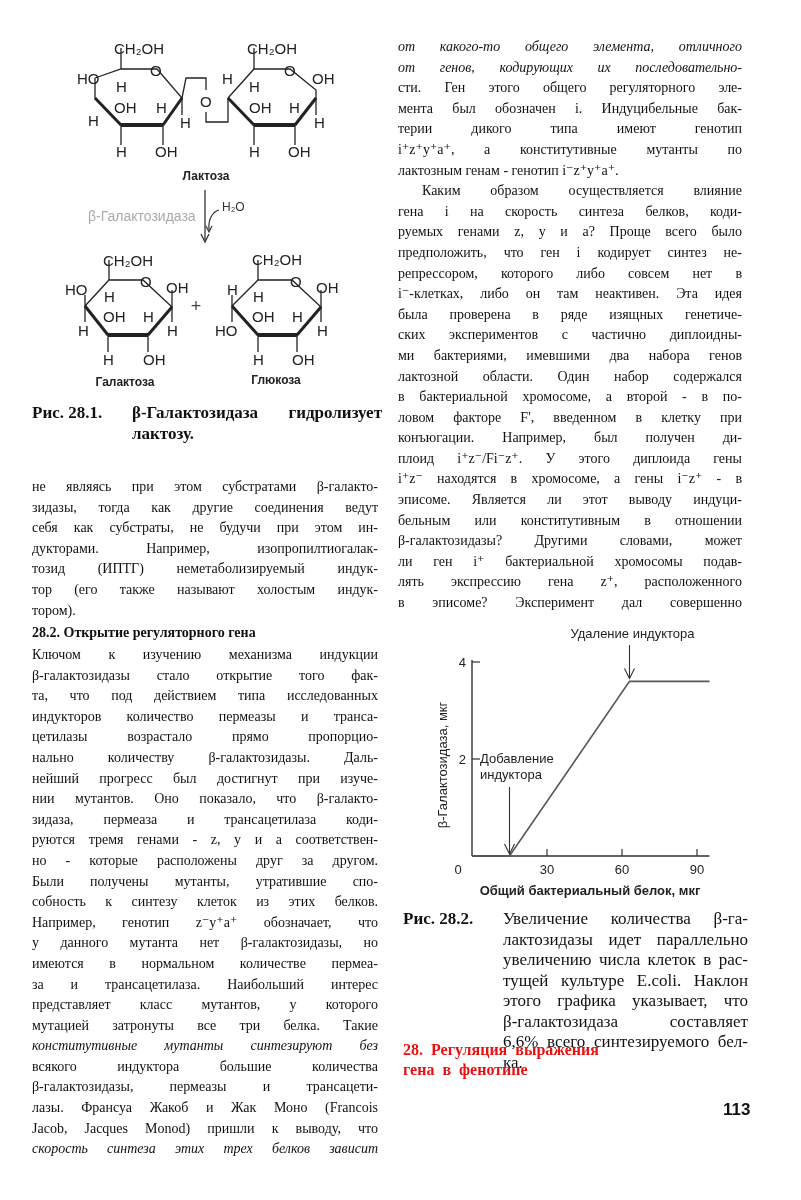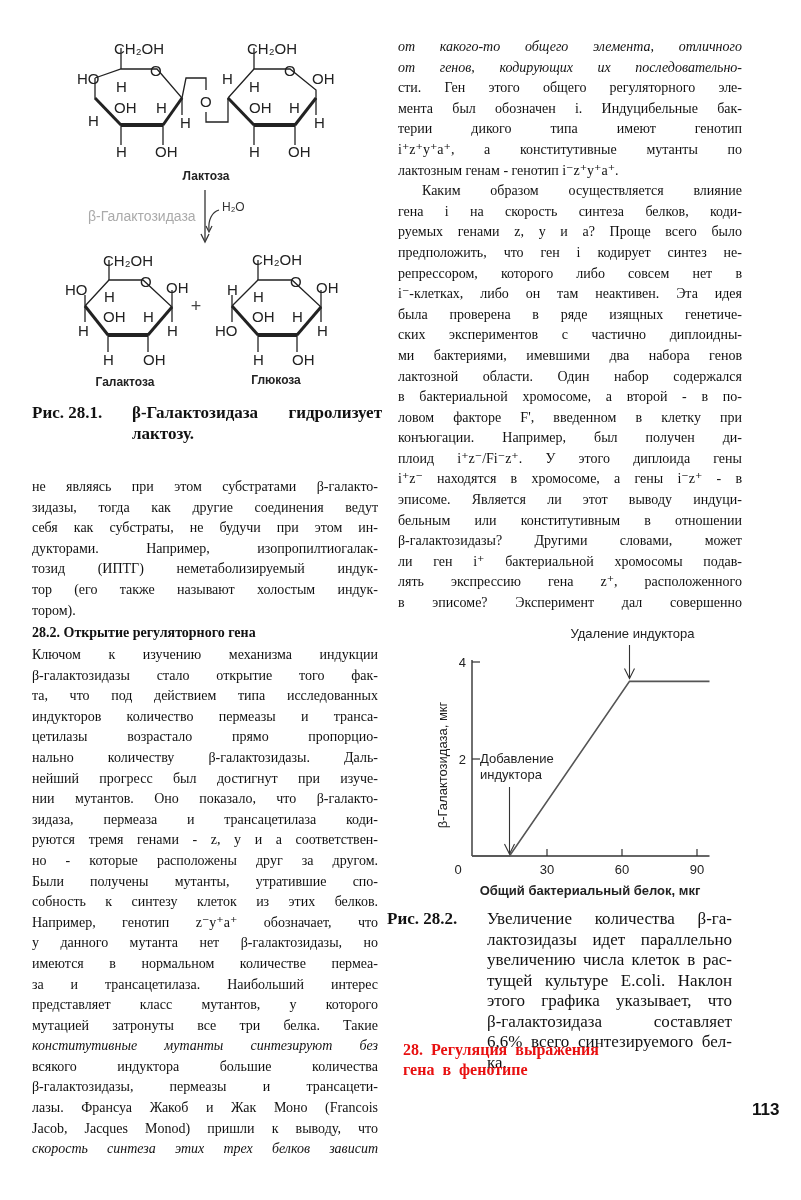--- a/index.html
+++ b/index.html
@@ -243,31 +243,31 @@
       <line x1="89.5" y1="172" x2="89.5" y2="239" stroke="#333" stroke-width="1.1"></line>
       <polyline points="84.5,229 89.5,239 94.5,229" fill="none" stroke="#333" stroke-width="1.1"></polyline>
       <text x="212.5" y="23" text-anchor="middle" font-size="13" fill="#222">Удаление индуктора</text>
       <line x1="209.5" y1="30" x2="209.5" y2="63.400000000000006" stroke="#333" stroke-width="1.1"></line>
       <polyline points="204.5,53.400000000000006 209.5,63.400000000000006 214.5,53.400000000000006" fill="none" stroke="#333" stroke-width="1.1"></polyline>
     </g>
   <text id="chart-xlabel" x="170" y="280" text-anchor="middle" font-size="13" font-weight="bold" fill="#222">Общий бактериальный белок, мкг</text>
   <text id="chart-ylabel" x="0" y="0" text-anchor="middle" font-size="13" fill="#222" transform="translate(27,150) rotate(-90)">β-Галактозидаза, мкг</text>
 </svg>
 
-<div class="caption" style="left:387px;top:909px;width:345px;height:170px;">
+<div class="caption" style="left:403px;top:909px;width:345px;height:170px;">
   <span class="lbl">Рис. 28.2.</span>
   <span class="txt" style="left:100px;width:245px;">
     <span style="display:block;text-align:justify;text-align-last:justify;white-space:nowrap;">Увеличение количества β-га-</span>
     <span style="display:block;text-align:justify;text-align-last:justify;white-space:nowrap;">лактозидазы идет параллельно</span>
     <span style="display:block;text-align:justify;text-align-last:justify;white-space:nowrap;">увеличению числа клеток в рас-</span>
     <span id="cap-ecoli" style="display:block;text-align:justify;text-align-last:justify;white-space:nowrap;">тущей культуре E.coli. Наклон</span>
     <span style="display:block;text-align:justify;text-align-last:justify;white-space:nowrap;">этого графика указывает, что</span>
     <span style="display:block;text-align:justify;text-align-last:justify;white-space:nowrap;">β-галактозидаза составляет</span>
     <span style="display:block;text-align:justify;text-align-last:justify;white-space:nowrap;">6,6% всего синтезируемого бел-</span>
     <span style="display:block;">ка.</span>
   </span>
 </div>
 
 <div class="footer" style="left: 403px; top: 1040px; color: rgb(232, 16, 16);">
   <span style="display:block;white-space:pre;">28.  Регуляция  выражения</span>
   <span style="display:block;white-space:pre;">гена  в  фенотипе</span>
 </div>
-<div class="pagenum" style="left:723px;top:1100px;margin-left:29px;">113</div>
+<div class="pagenum" style="left:723px;top:1100px;">113</div>
 
 </body></html>

